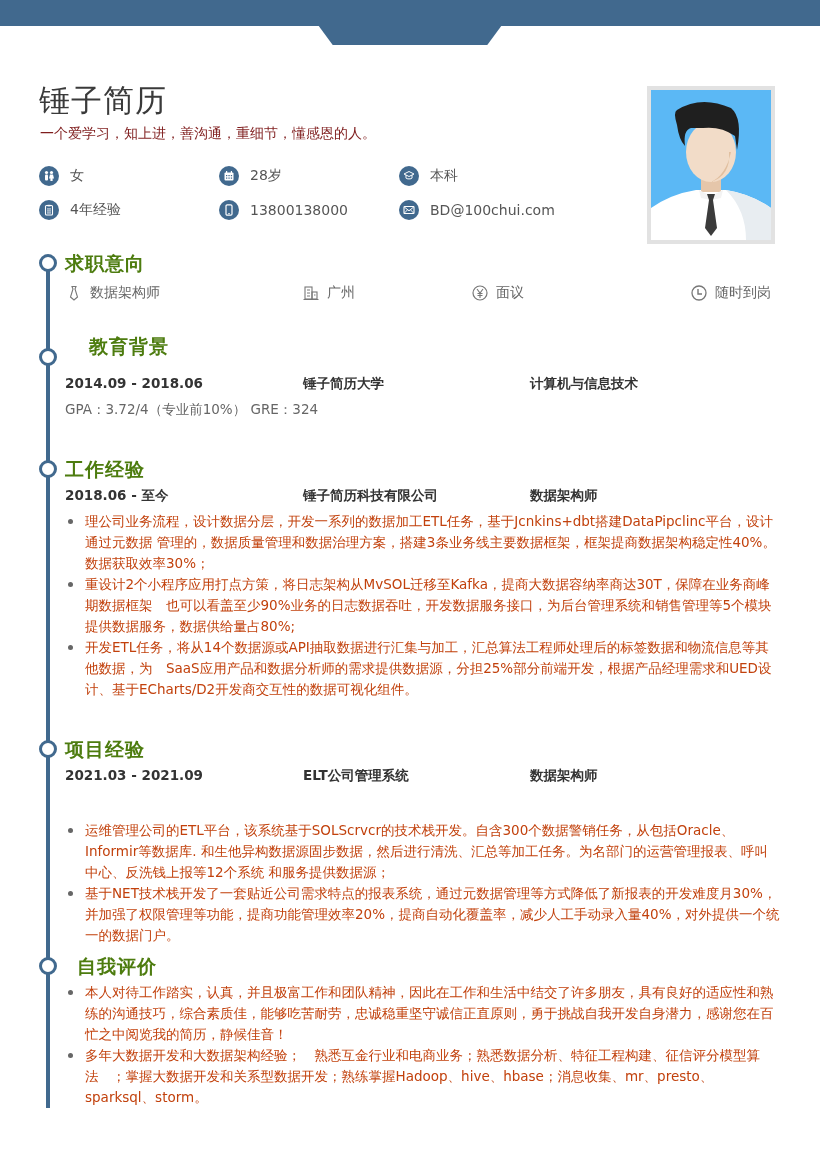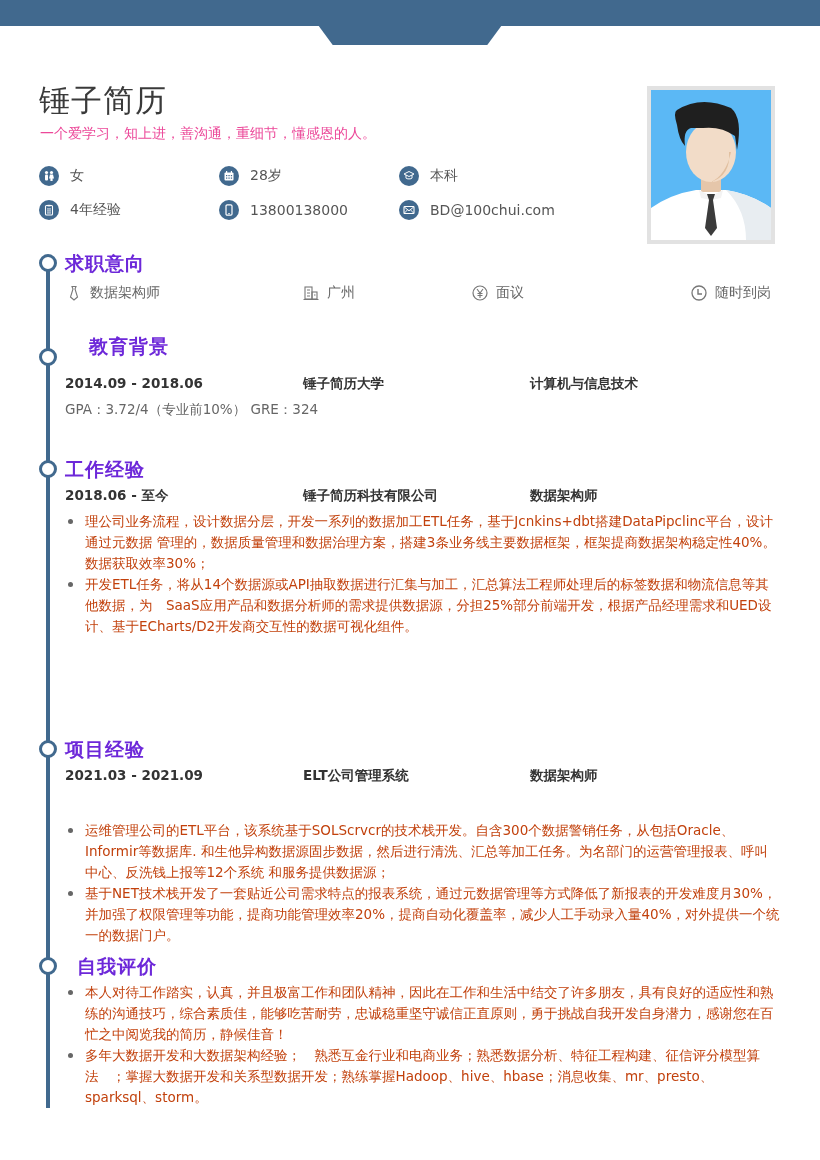--- a/index.html
+++ b/index.html
@@ -4,31 +4,31 @@
   <style>
     * { margin: 0; padding: 0; box-sizing: border-box; }
     html, body { width: 820px; height: 1160px; background: #ffffff; overflow: hidden; }
     body { position: relative; font-family: "DejaVu Sans", "Liberation Sans", sans-serif; color: #555; }
 
     .top-bar { position: absolute; left: 0; top: 0; width: 820px; height: 26px; background: #41698e; }
     .top-tab { position: absolute; left: 318px; top: 25px; width: 184px; height: 20px; background: #41698e;
       clip-path: polygon(0 0, 100% 0, 92% 100%, 8% 100%); }
 
     .name { position: absolute; left: 39px; top: 80px; font-size: 31px; color: #3a3a3a; letter-spacing: 1px; }
-    .motto { position: absolute; left: 40px; top: 125px; font-size: 14px; color: #ec4899; }
+    .motto { position: absolute; left: 40px; top: 125px; font-size: 14px; color: #7f1d1d; }
 
     .info-item { position: absolute; display: flex; align-items: center; font-size: 14px; color: #555; height: 22px; }
     .info-icon { width: 20px; height: 20px; border-radius: 50%; background: #41698e; margin-right: 11px; display:flex; align-items:center; justify-content:center; flex-shrink:0; }
     .info-icon svg { width: 12px; height: 12px; }
 
     .photo { position: absolute; left: 647px; top: 86px; width: 128px; height: 158px; border: 4px solid #e2e2e2; background: #5bb8f5; overflow: hidden; }
 
     .timeline-line { position: absolute; left: 46px; top: 270px; width: 4px; height: 838px; background: #41698e; }
     .sec-circle { position: absolute; left: 39px; width: 18px; height: 18px; border-radius: 50%; border: 3px solid #41698e; background: #fff; }
-    .sec-title { position: absolute; left: 65px; font-size: 19px; font-weight: bold; color: #6d28d9; letter-spacing: 1px; }
+    .sec-title { position: absolute; left: 65px; font-size: 19px; font-weight: bold; color: #4d7c0f; letter-spacing: 1px; }
 
     .intent-item { position: absolute; display: flex; align-items: center; font-size: 14px; color: #666; top: 284px; }
     .intent-item svg { width: 16px; height: 16px; margin-right: 8px; }
 
     .row3 { position: absolute; left: 65px; width: 720px; font-size: 13.5px; font-weight: bold; color: #333; }
     .row3 span { position: absolute; top: 0; white-space: nowrap; }
     .col1 { left: 0; } .col2 { left: 238px; } .col3 { left: 465px; }
 
     .plain { position: absolute; left: 65px; font-size: 13.5px; color: #666; }
 
@@ -175,20 +175,21 @@
 
 <div class="sec-circle" style="top:460px;"></div>
 <div class="sec-title" style="top:457px;">工作经验</div>
 <div class="row3" style="top:487px;">
   <span class="col1">2018.06 - 至今</span>
   <span class="col2">锤子简历科技有限公司</span>
   <span class="col3">数据架构师</span>
 </div>
 <ul class="bullets" style="top:511px;">
   <li>理公司业务流程，设计数据分层，开发一系列的数据加工ETL任务，基于Jcnkins+dbt搭建DataPipclinc平台，设计通过元数据 管理的，数据质量管理和数据治理方案，搭建3条业务线主要数据框架，框架提商数据架构稳定性40%。数据获取效率30%；</li>
+  <li>重设计2个小程序应用打点方策，将日志架构从MvSOL迁移至Kafka，提商大数据容纳率商达30T，保障在业务商峰期数据框架　也可以看盖至少90%业务的日志数据吞吐，开发数据服务接口，为后台管理系统和销售管理等5个模块提供数据服务，数据供给量占80%;</li>
   <li>开发ETL任务，将从14个数据源或API抽取数据进行汇集与加工，汇总算法工程师处理后的标签数据和物流信息等其他数据，为　SaaS应用产品和数据分析师的需求提供数据源，分担25%部分前端开发，根据产品经理需求和UED设计、基于ECharts/D2开发商交互性的数据可视化组件。</li>
 </ul>
 
 <div class="sec-circle" style="top:740px;"></div>
 <div class="sec-title" style="top:737px;">项目经验</div>
 <div class="row3" style="top:767px;">
   <span class="col1">2021.03 - 2021.09</span>
   <span class="col2">ELT公司管理系统</span>
   <span class="col3">数据架构师</span>
 </div>

